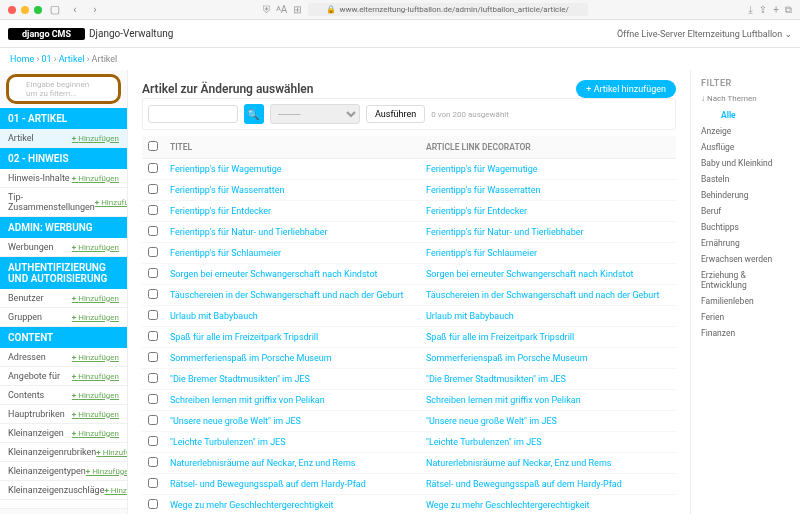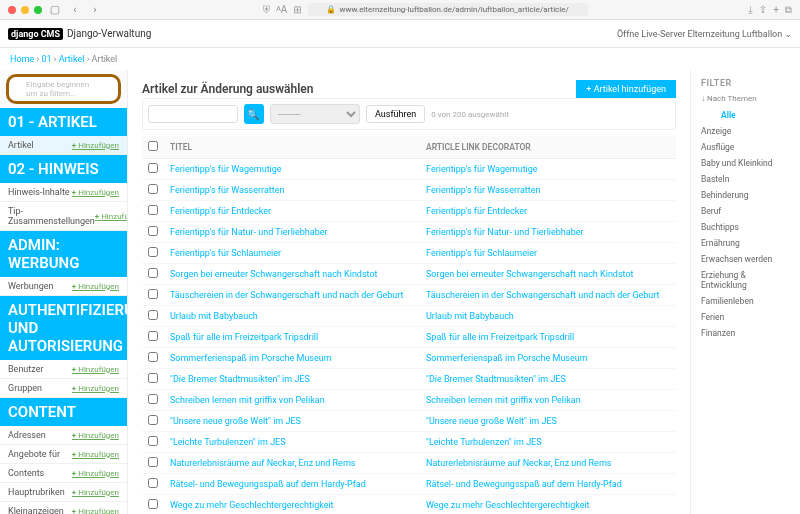--- a/index.html
+++ b/index.html
@@ -7,41 +7,41 @@
 .titlebar { height:20px; background:#f6f6f6; border-bottom:1px solid #e0e0e0; display:flex; align-items:center; padding:0 8px; gap:6px; }
 .traffic { display:flex; gap:5px; }
 .tl { width:8px; height:8px; border-radius:50%; }
 .tl.red{background:#ff5f57;} .tl.yel{background:#febc2e;} .tl.grn{background:#28c840;}
 .tbtn { width:14px; height:14px; color:#888; display:flex; align-items:center; justify-content:center; border-radius:3px; }
 .spacer{flex:1;}
 .urlbar { flex:0 0 280px; height:13px; background:#eee; border-radius:3px; display:flex; align-items:center; justify-content:center; font-size:8px; color:#666; gap:3px;}
 .tbicon{color:#999; font-size:10px;}
 .header { height:28px; background:#fff; border-bottom:1px solid #e5e5e5; display:flex; align-items:center; padding:0 8px; justify-content:space-between;}
 .brand { display:flex; align-items:center; gap:4px; font-size:10px;}
-.brand b{background:#000; color:#fff; padding:1px 3px; border-radius:2px; font-size:9px;}
+.brand b{background:#000; color:#fff; padding:1px 14px; border-radius:2px; font-size:9px;}
 .liveserver{font-size:9px; color:#666;}
 .liveserver::after{content:" ⌄";}
 .crumbs { padding:6px 10px; font-size:9px; color:#888;}
 .crumbs a{color:#0bf; text-decoration:none; font-size:9px;}
 .main { display:flex; height:calc(100% - 64px); }
 .sidebar { width:128px; background:#fafafa; border-right:1px solid #eee; overflow-y:auto; font-size:9px;}
 .sidebar::-webkit-scrollbar{width:0;}
 .sb-search{margin:4px 6px; padding:3px 17px; border:3px solid #a16207; border-radius:10px; background:#fff; font-size:8px; color:#bbb;}
-.sb-head{background:#0bf; color:#fff; padding:5px 8px; font-weight:600; font-size:15px;}
+.sb-head{background:#0bf; color:#fff; padding:5px 8px; font-weight:600; font-size:10px;}
 .sb-row{display:flex; justify-content:space-between; align-items:center; padding:4px 8px; border-bottom:1px solid #f0f0f0; background:#fff;}
 .sb-row.active{background:#e8f7fe;}
 .sb-row a:first-child{color:#555; text-decoration:none; flex:1;}
 .sb-row .add{color:#6a5; font-size:8px; white-space:nowrap;}
 .sb-row .add::before{content:"+ "; color:#6a5; font-weight:700;}
 .content { flex:1; padding:10px 14px; overflow-y:auto; }
 .content::-webkit-scrollbar{width:6px;}
 .content::-webkit-scrollbar-thumb{background:#ddd; border-radius:3px;}
 .pagehead{display:flex; justify-content:space-between; align-items:center; }
 .pagehead h2{font-size:12px; font-weight:600; color:#444;}
-.addbtn{background:#0bf; color:#fff; border:none; padding:4px 10px; border-radius:0; font-size:9px;}
+.addbtn{background:#0bf; color:#fff; border:none; padding:4px 10px; border-radius:9px; font-size:9px;}
 .addbtn::before{content:"+ ";}
 .searchrow{display:flex; gap:6px; align-items:center; margin-bottom:6px; border:1px solid #eee; padding:5px; border-radius:3px;}
 .searchrow input[type=text]{width:90px; border:1px solid #ddd; border-radius:3px; padding:3px; font-size:9px;}
 .searchrow .go{width:20px; height:20px; background:#0bf; border:none; border-radius:3px; color:#fff; font-size:10px;}
 .searchrow select{width:90px; border:1px solid #ddd; border-radius:3px; padding:3px; font-size:9px; color:#999;}
 .searchrow .exec{border:1px solid #ddd; background:#fff; padding:3px 8px; border-radius:3px; font-size:9px;}
 .searchrow .cnt{font-size:8px; color:#aaa;}
 .table{width:100%; border-collapse:collapse;}
 .table th{text-align:left; font-size:8.5px; color:#888; font-weight:600; padding:5px 6px; border-bottom:1px solid #eee; background:#fafafa;}
 .table th:first-child{width:18px;}

